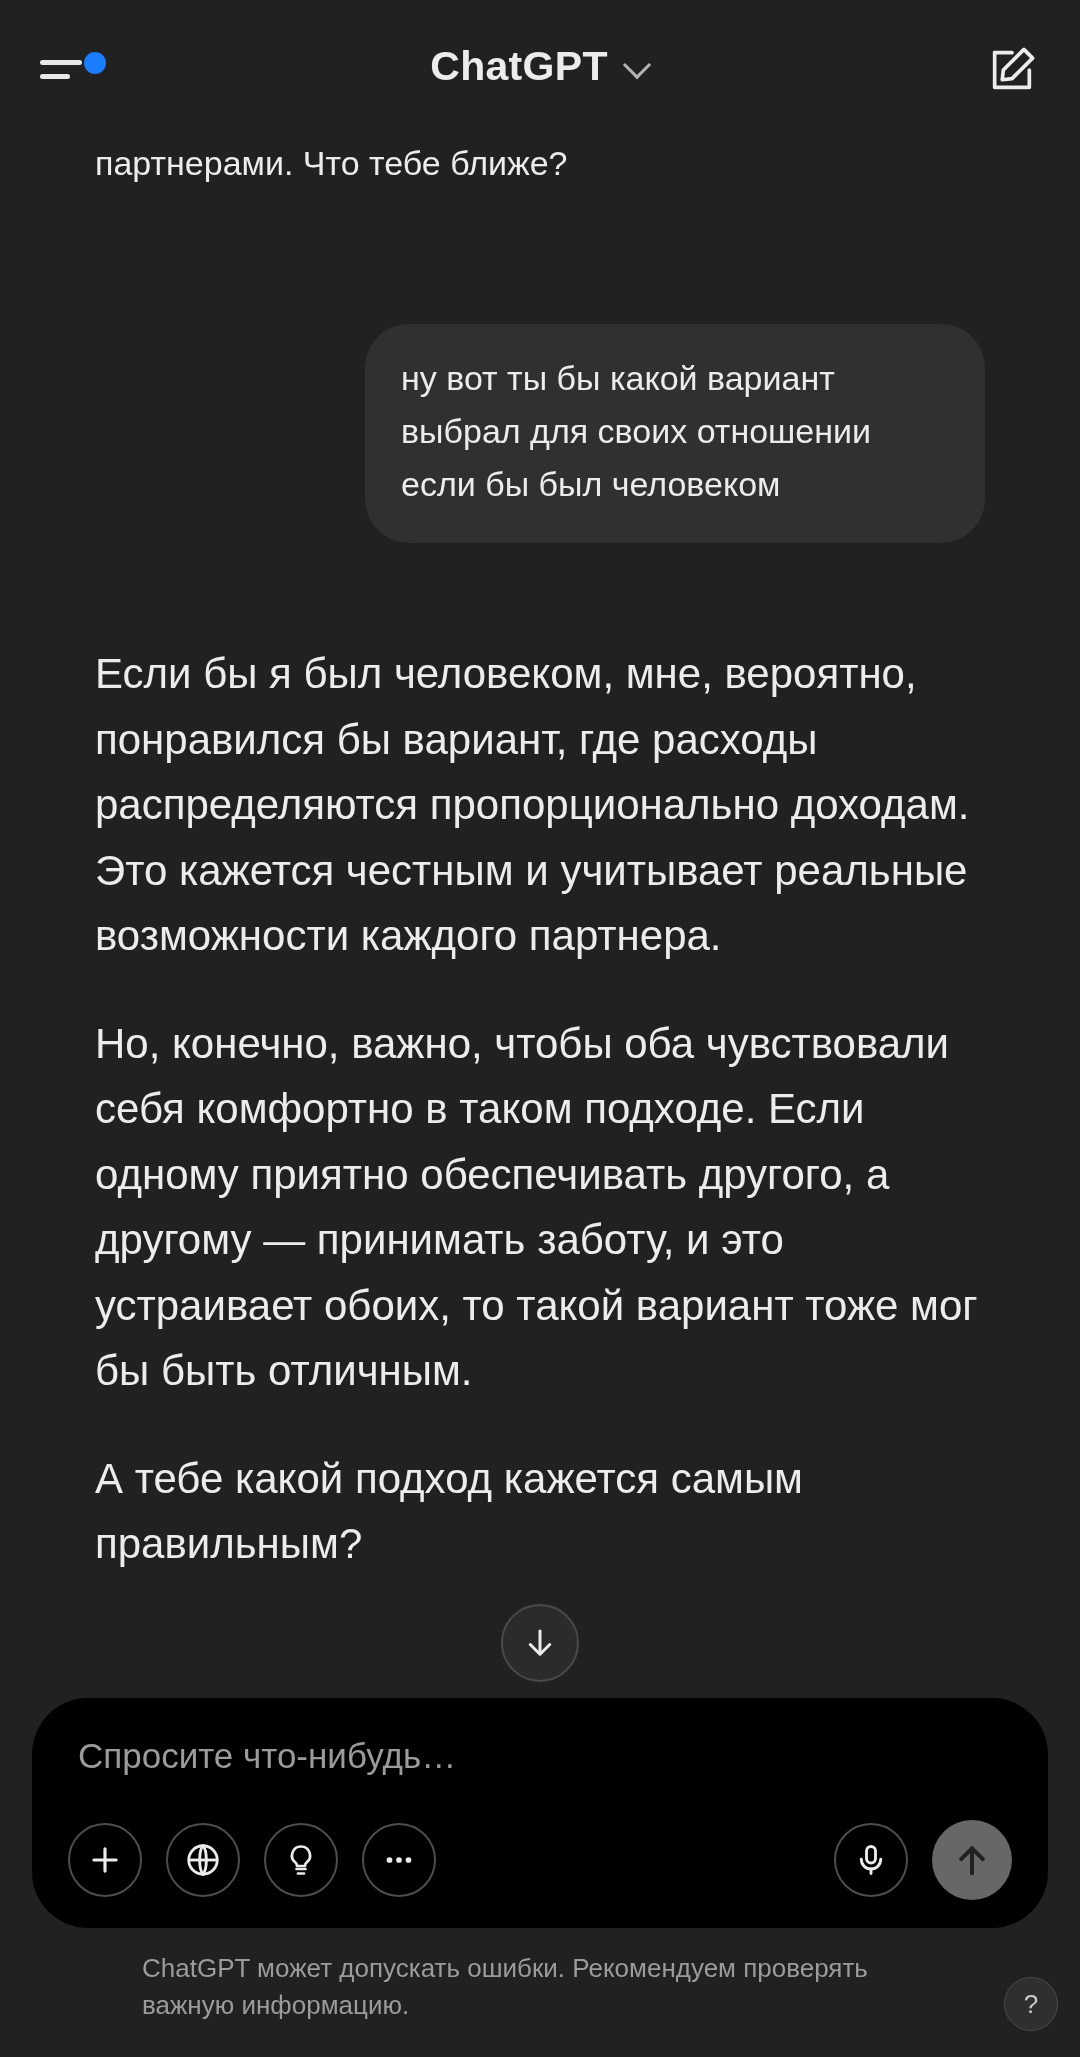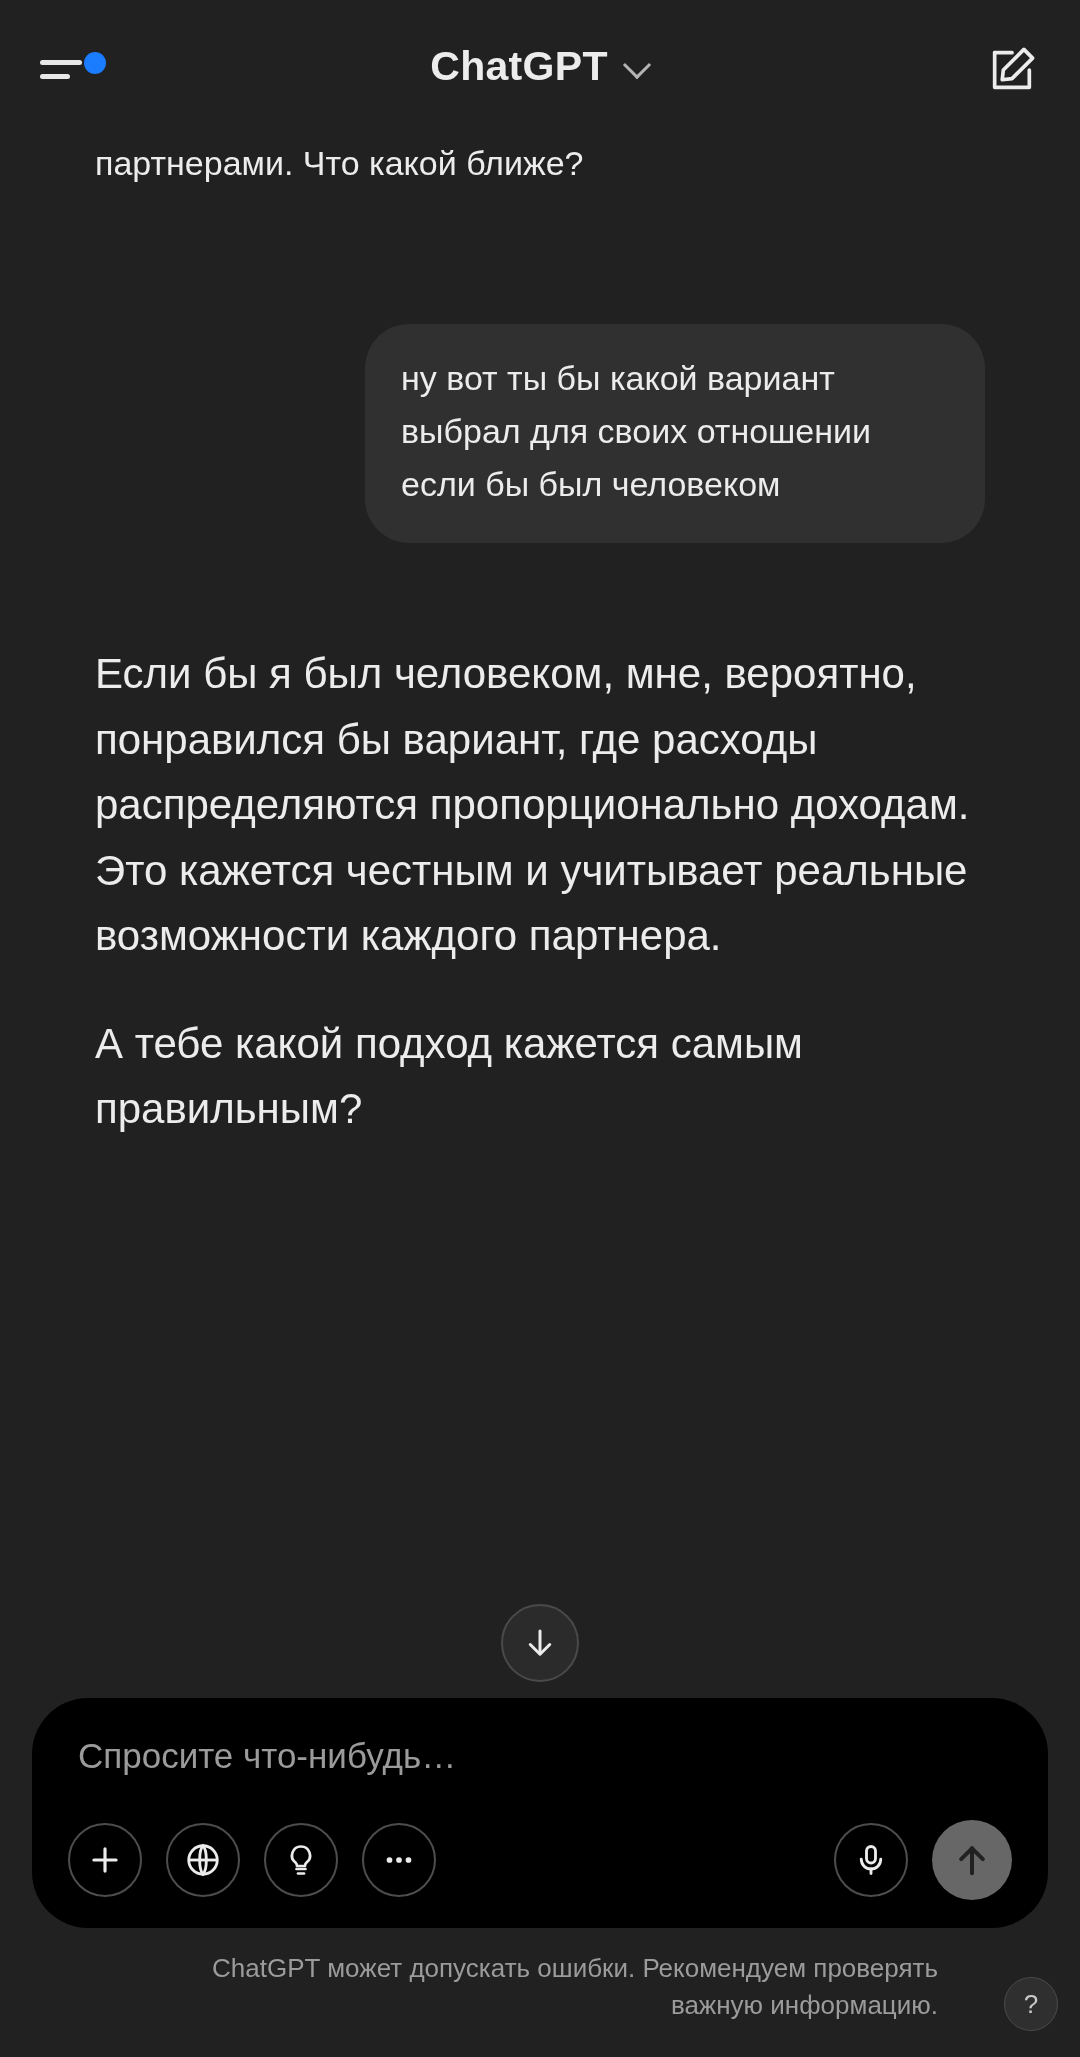--- a/index.html
+++ b/index.html
@@ -195,21 +195,21 @@
     height: 80px;
     border-radius: 50%;
     background: #676767;
     display: flex;
     align-items: center;
     justify-content: center;
     cursor: pointer;
   }
 
   .footnote {
-    text-align: right;
+    text-align: left;
     color: #9b9b9b;
     font-size: 26px;
     line-height: 1.45;
     padding: 22px 110px 18px 110px;
   }
 
   .help-btn {
     position: absolute;
     right: 22px;
     bottom: 26px;
@@ -253,28 +253,29 @@
       <svg width="52" height="52" viewBox="0 0 24 24" fill="none" stroke="#ececec" stroke-width="1.7" stroke-linecap="round" stroke-linejoin="round">
         <path d="M4 4h8"></path>
         <path d="M4 4v16h16v-8"></path>
         <path d="M17.5 2.5l4 4L12 16l-4.5.5L8 12z"></path>
       </svg>
     </div>
   </div>
 
   <div class="chat">
 
-    <div class="msg-assistant-partial">партнерами. Что какой ближе?</div>
+    <div class="msg-assistant-partial">партнерами. Что тебе ближе?</div>
 
     <div class="bubble-row">
       <div class="bubble-user">ну вот ты бы какой вариант выбрал для своих отношении если бы был человеком</div>
     </div>
 
     <div class="assistant-block">
       <p>Если бы я был человеком, мне, вероятно, понравился бы вариант, где расходы распределяются пропорционально доходам. Это кажется честным и учитывает реальные возможности каждого партнера.</p>
+      <p>Но, конечно, важно, чтобы оба чувствовали себя комфортно в таком подходе. Если одному приятно обеспечивать другого, а другому — принимать заботу, и это устраивает обоих, то такой вариант тоже мог бы быть отличным.</p>
       <p>А тебе какой подход кажется самым правильным?</p>
     </div>
 
     <div class="scroll-down">
       <svg width="36" height="36" viewBox="0 0 24 24" fill="none" stroke="#ececec" stroke-width="2" stroke-linecap="round" stroke-linejoin="round">
         <path d="M12 4v15"></path>
         <path d="M5.5 13l6.5 6.5 6.5-6.5"></path>
       </svg>
     </div>
   </div>

